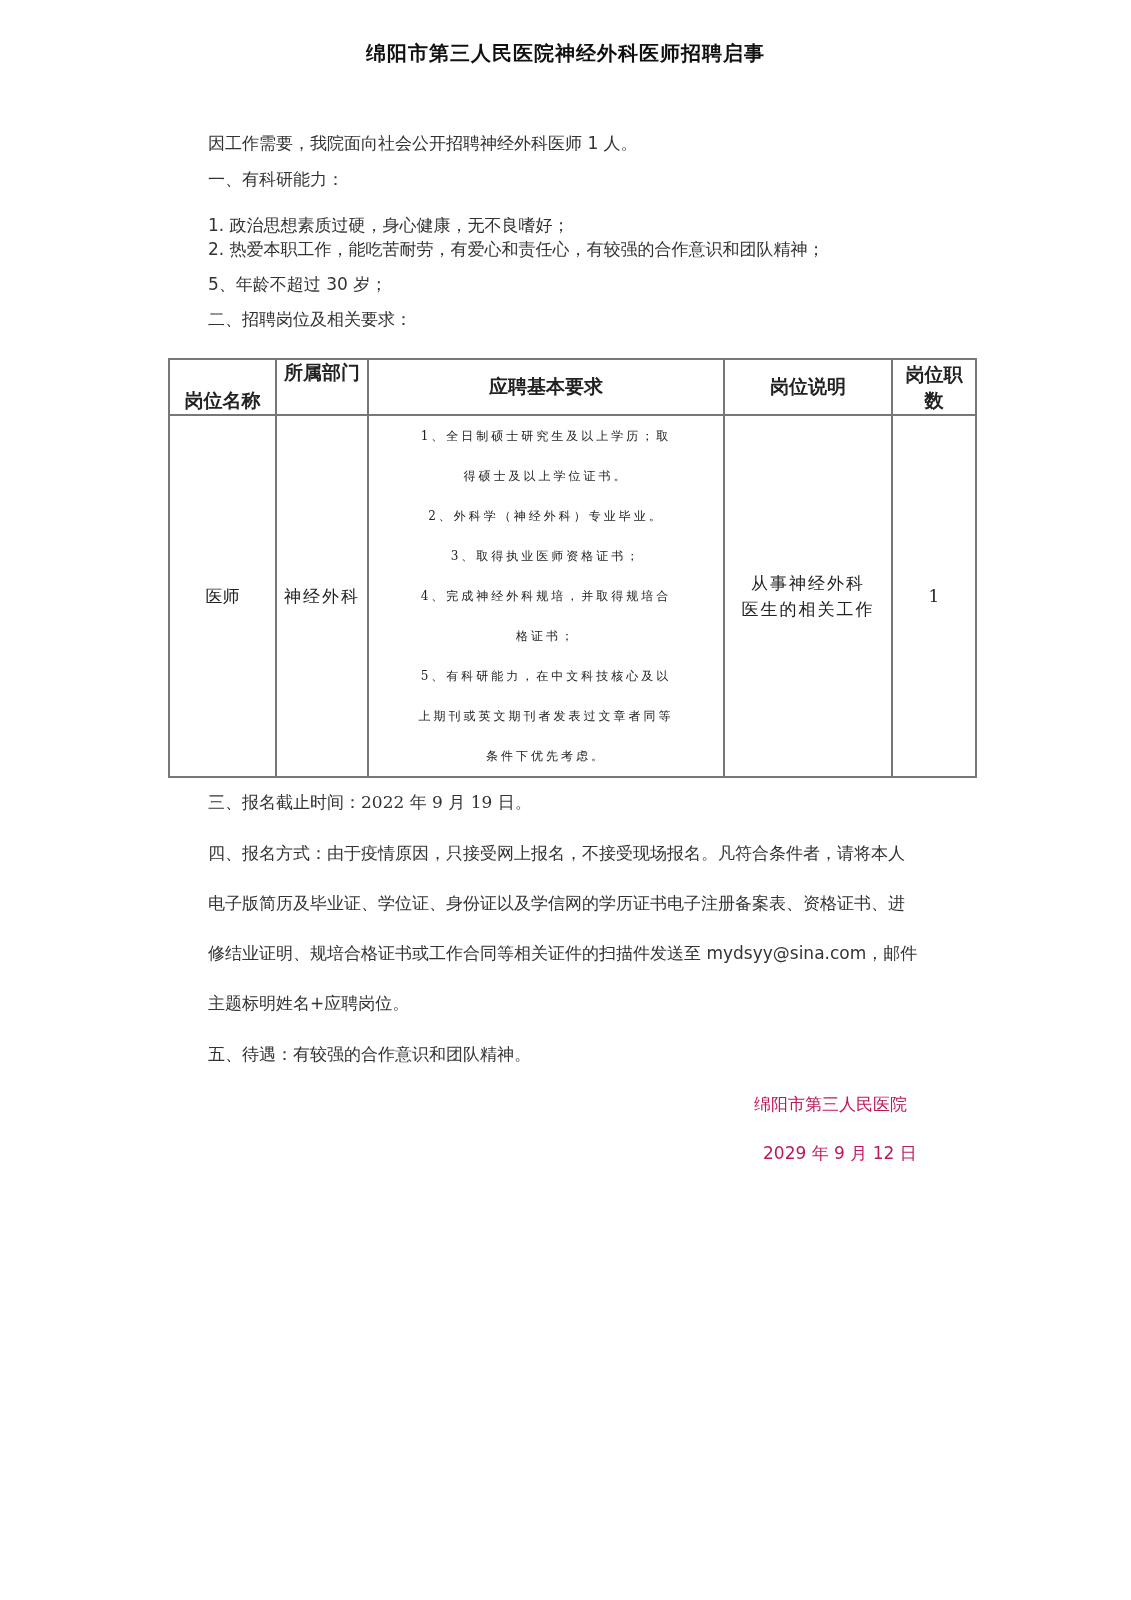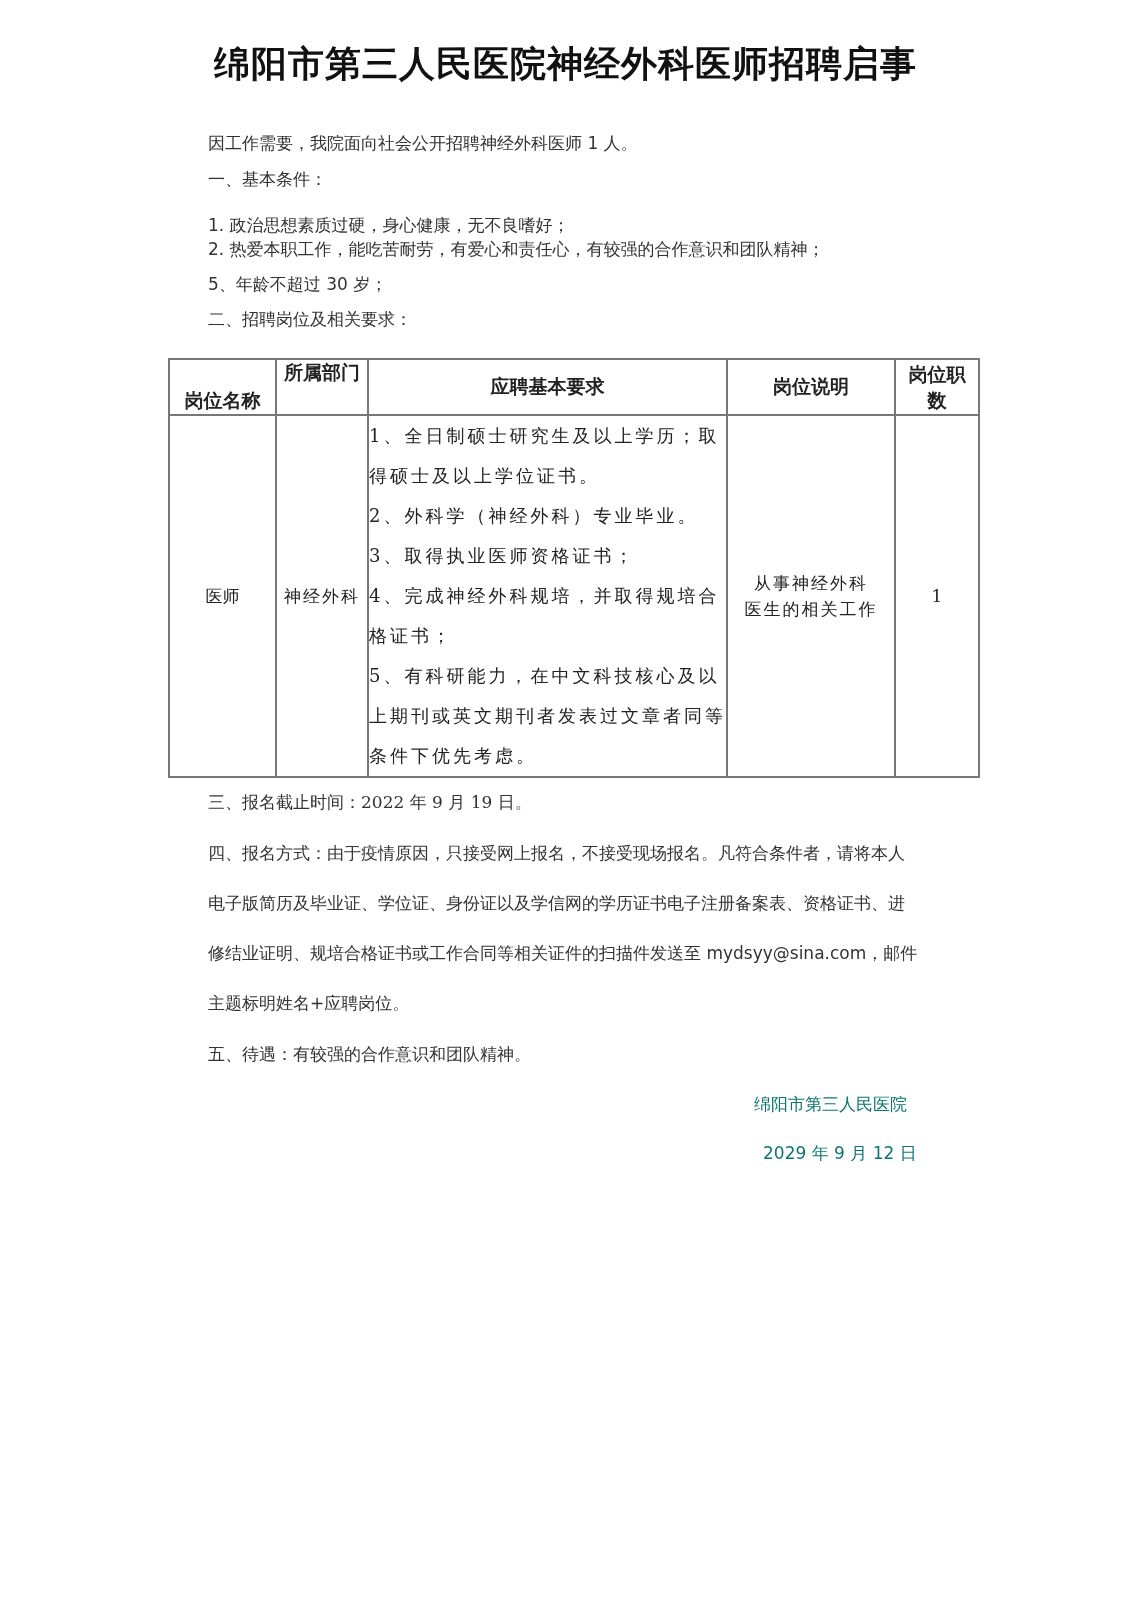--- a/index.html
+++ b/index.html
@@ -1,39 +1,39 @@
 <!DOCTYPE html>
 <html><head>
 <meta charset="utf-8">
 <style>
   html, body { margin: 0; padding: 0; background: #ffffff; }
   body { width: 1131px; height: 1600px; position: relative; overflow: hidden; color: #222; font-family: "DejaVu Sans", sans-serif; }
-  .title { position: absolute; top: 40px; left: 0; width: 1131px; text-align: center; font-family: "DejaVu Serif", serif; font-size: 36px; font-weight: bold; color: #111; letter-spacing: 1px; }
+  .title { position: absolute; top: 40px; left: 0; width: 1131px; text-align: center; font-family: "DejaVu Serif", serif; font-size: 20px; font-weight: bold; color: #111; letter-spacing: 1px; }
   .para { position: absolute; left: 170px; font-size: 17px; color: #333; white-space: nowrap; margin-left: 38px; }
   table.req { position: absolute; left: 168px; top: 358px; border-collapse: collapse; font-family: "DejaVu Serif", serif; color: #222; }
   table.req td, table.req th { border: 2px solid #777; padding: 0; }
   table.req th { font-size: 19px; font-weight: bold; height: 54px; }
   th.c1 { width: 105px; vertical-align: bottom; padding-bottom: 2px; margin-top: 15px; }
   th.c2 { width: 90px; vertical-align: top; padding-top: 12px; }
   th.c3 { width: 354px; }
   th.c4 { width: 166px; margin-top: 35px; }
   th.c5 { width: 82px; line-height: 26px; }
   td.body { font-size: 17px; text-align: center; vertical-align: middle; height: 358px; }
-  td.reqs { text-align: left; vertical-align: top; font-size: 18px; letter-spacing: 3px; line-height: 40px; padding-top: 0; }
+  td.reqs { text-align: center; vertical-align: top; font-size: 12px; letter-spacing: 3px; line-height: 40px; padding-top: 0; }
   td.reqs div { white-space: nowrap; }
   td.desc { letter-spacing: 2px; line-height: 26px; }
-  .sig { position: absolute; font-size: 17px; color: #0f766e; }
+  .sig { position: absolute; font-size: 17px; color: #be185d; }
 </style>
 </head>
 <body>
 
 <div class="title">绵阳市第三人民医院神经外科医师招聘启事</div>
 
 <div class="para" style="top:132px;">因工作需要，我院面向社会公开招聘神经外科医师 1 人。</div>
-<div class="para" style="top:168px;">一、基本条件：</div>
+<div class="para" style="top:168px;">一、有科研能力：</div>
 <div class="para" style="top:214px;text-align:center;">1. 政治思想素质过硬，身心健康，无不良嗜好；</div>
 <div class="para" style="top:238px;">2. 热爱本职工作，能吃苦耐劳，有爱心和责任心，有较强的合作意识和团队精神；</div>
 <div class="para" style="top:273px;">5、年龄不超过 30 岁；</div>
 <div class="para" style="top:308px;">二、招聘岗位及相关要求：</div>
 
 <table class="req">
   <tbody>
       <tr>
     <th class="c1">岗位名称</th>
     <th class="c2">所属部门</th>

